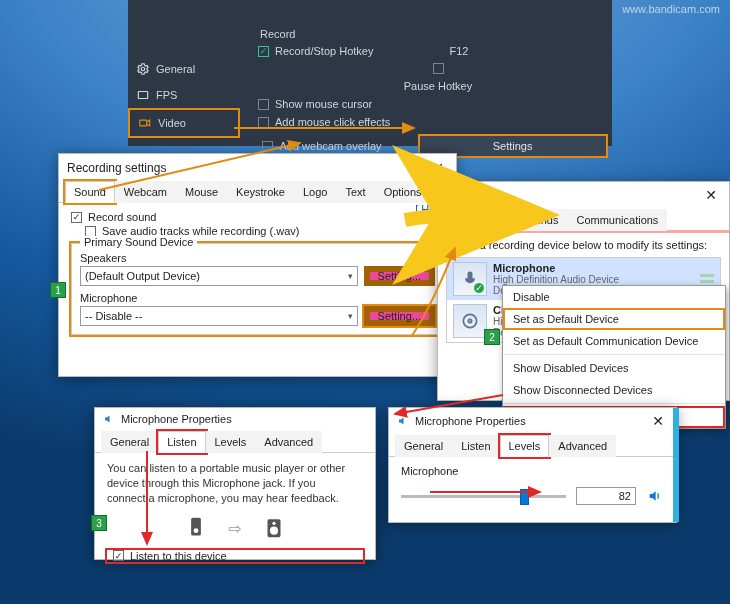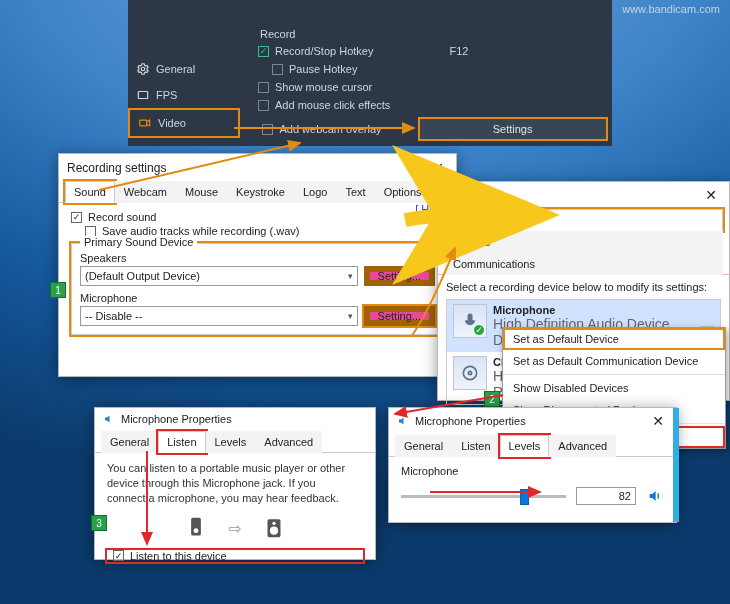--- a/index.html
+++ b/index.html
@@ -45,29 +45,29 @@
   .winbtn{border:6px solid #a16207; background:#ec4899; padding:2px 8px; font-size:11px; height:20px; display:flex; align-items:center;}
   .winbtn.hl{outline:2px solid #e28a12;}
   .help-link{color:#1a55c4; text-decoration:underline; position:absolute; right:12px; top:49px; font-size:11px;}
   .num-badge{position:absolute; width:16px;height:16px;background:#2aa04b;color:#fff;font-size:10px;display:flex;align-items:center;justify-content:center;border:1px solid #12702c;}
 
   
   .sndwin{position:absolute; top:181px; left:437px; width:293px; height:220px;
           background:#fff; border:1px solid #b8b8b8; box-shadow:0 2px 14px rgba(0,0,0,.4); font-size:11px; color:#222;}
   .sndwin .titlebar{display:flex; justify-content:space-between; align-items:center; padding:5px 8px;}
   .shield{width:12px;height:12px;display:inline-block;}
-  .sndtabs{display:flex; border-bottom:1px solid #fca5a5; padding:0 6px;flex-direction:column;}
+  .sndtabs{display:flex; border-bottom:3px solid #fca5a5; padding:0 6px;}
   .sndtabs .tab{font-size:11px;}
   .snd-body{padding:6px 8px;}
   .device-list{border:1px solid #ccc; min-height:64px; margin-top:6px;}
   .dev-row{display:flex; gap:6px; padding:4px 6px;}
   .dev-row.sel{background:#d0e2ff;}
   .dev-icon{width:34px;height:34px; background:linear-gradient(#d9e4f5,#f0f4fa); border:1px solid #b9c6d8; display:flex; align-items:center; justify-content:center;}
   .dev-text .name{font-weight:600;}
-  .dev-text .sub{color:#666;font-size:14px;}
+  .dev-text .sub{color:#666;font-size:10px;}
   .level-bars{margin-left:auto; width:14px; display:flex; flex-direction:column; justify-content:flex-end; gap:1px;}
   .level-bars span{display:block;height:3px;margin:1px 0;background:#a8d4ad;}
   .dev-check{position:absolute; width:12px;height:12px;background:#25a244;border-radius:50%;border:1.5px solid #fff;color:#fff;font-size:9px;display:flex;align-items:center;justify-content:center;}
   .context-menu{position:absolute; top:52px; left:64px; width:224px; background:#fff; border:1px solid #999; box-shadow:2px 3px 8px rgba(0,0,0,.35); font-size:11px;}
   .context-menu div{padding:5px 10px;}
   .context-menu .divider-soft{border-top:1px solid #e2e2e2; padding:0; margin:2px 0;}
   .context-menu .hl-or{outline:2px solid #e28a12; outline-offset:-2px;}
   .context-menu .hl-red{outline:2px solid #e02828; outline-offset:-2px;}
 
   
@@ -131,21 +131,21 @@
       <span>Video</span>
     </div>
   </div>
   <div class="content">
     <span class="section-label">Record</span>
     <div class="row" style="margin-left:18px;">
       <span class="cb" style="border-color:#3bbf8f;color:#3bbf8f;font-size:9px;display:flex;align-items:center;justify-content:center;">✓</span>
       <span>Record/Stop Hotkey</span>
       <span style="margin-left:70px;">F12</span>
     </div>
-    <div class="row" style="margin-left:32px;">
+    <div class="row" style="margin-left:24px;flex-direction:column;">
         <span class="cb"></span>
         <span>Pause Hotkey</span>
       </div>
     <div class="row" style="margin-left:18px;align-items:center;">
         <span class="cb"></span>
         <span>Show mouse cursor</span>
       </div>
     <div class="row" style="margin-left:18px;">
         <span class="cb"></span>
         <span>Add mouse click effects</span>
@@ -255,20 +255,21 @@
         <div class="dev-text">
           <div class="name">CD A</div>
           <div class="sub">High</div>
           <div class="sub">Ready</div>
         </div>
       </div>
     </div>
 
     
     <div class="context-menu">
+      <div>Disable</div>
       <div class="hl-or">Set as Default Device</div>
       <div>Set as Default Communication Device</div>
       <div class="divider-soft"></div>
       <div>Show Disabled Devices</div>
       <div>Show Disconnected Devices</div>
       <div class="divider-soft"></div>
       <div class="hl-red" style="font-weight:600;">Properties</div>
     </div>
     <span class="num-badge" style="bottom:4px; left:46px;">2</span>
   </div>

